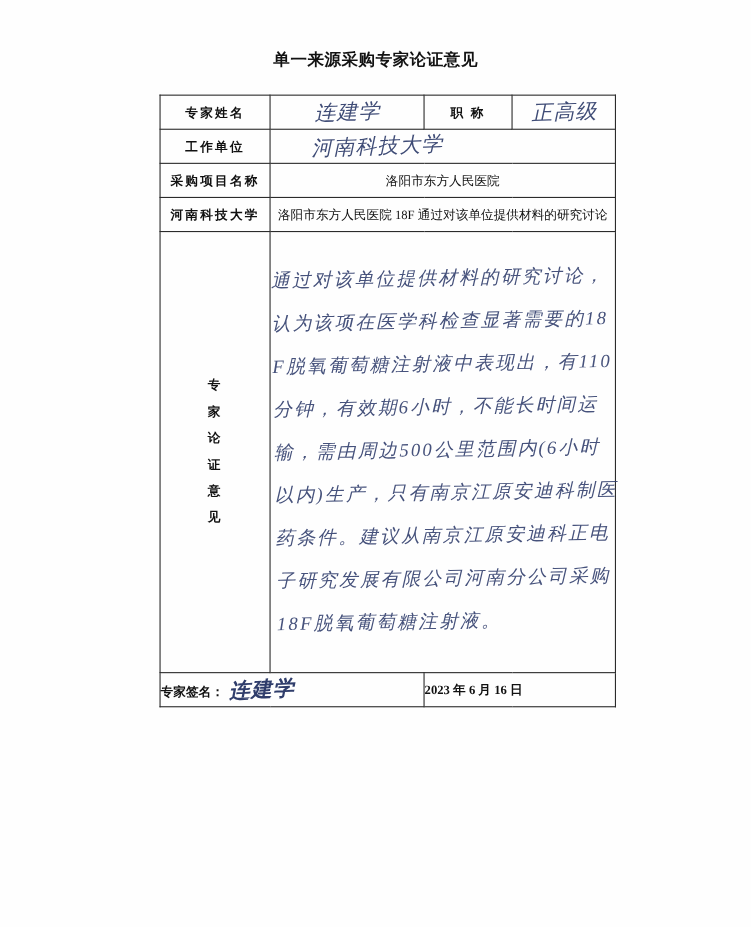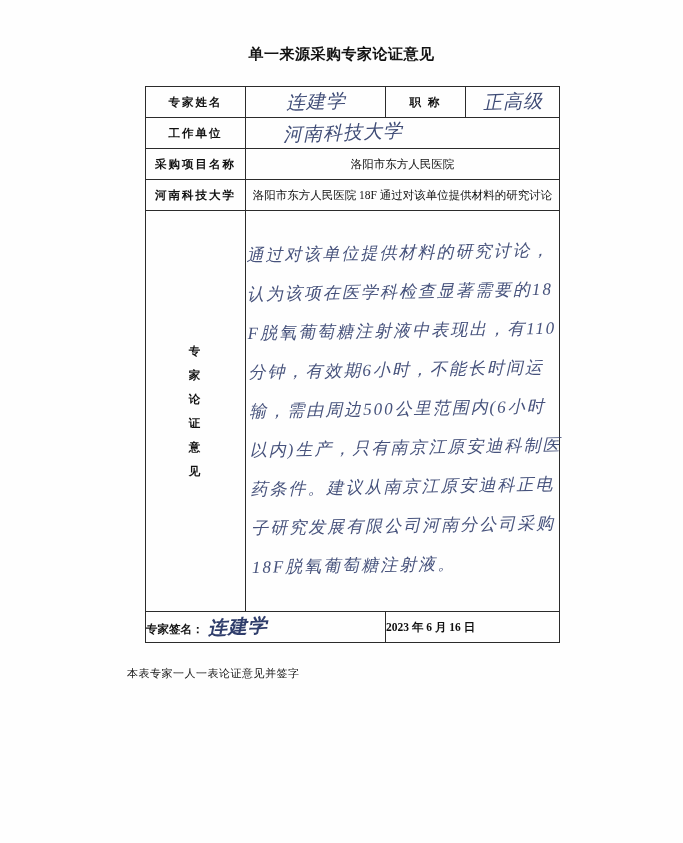--- a/index.html
+++ b/index.html
@@ -192,15 +192,14 @@
       </tr>
       <tr class="sign-row">
         <td class="sign-cell" colspan="2">
           <span>专家签名：</span><span class="sign-hand">连建学</span>
         </td>
         <td class="date-cell" colspan="2">2023 年 6 月 16 日</td>
       </tr>
     </tbody>
   </table>
 
-  <div class="footnote">本表专家一人一表论证意见并签字</div>
 
 </div>
 
 </body></html>

